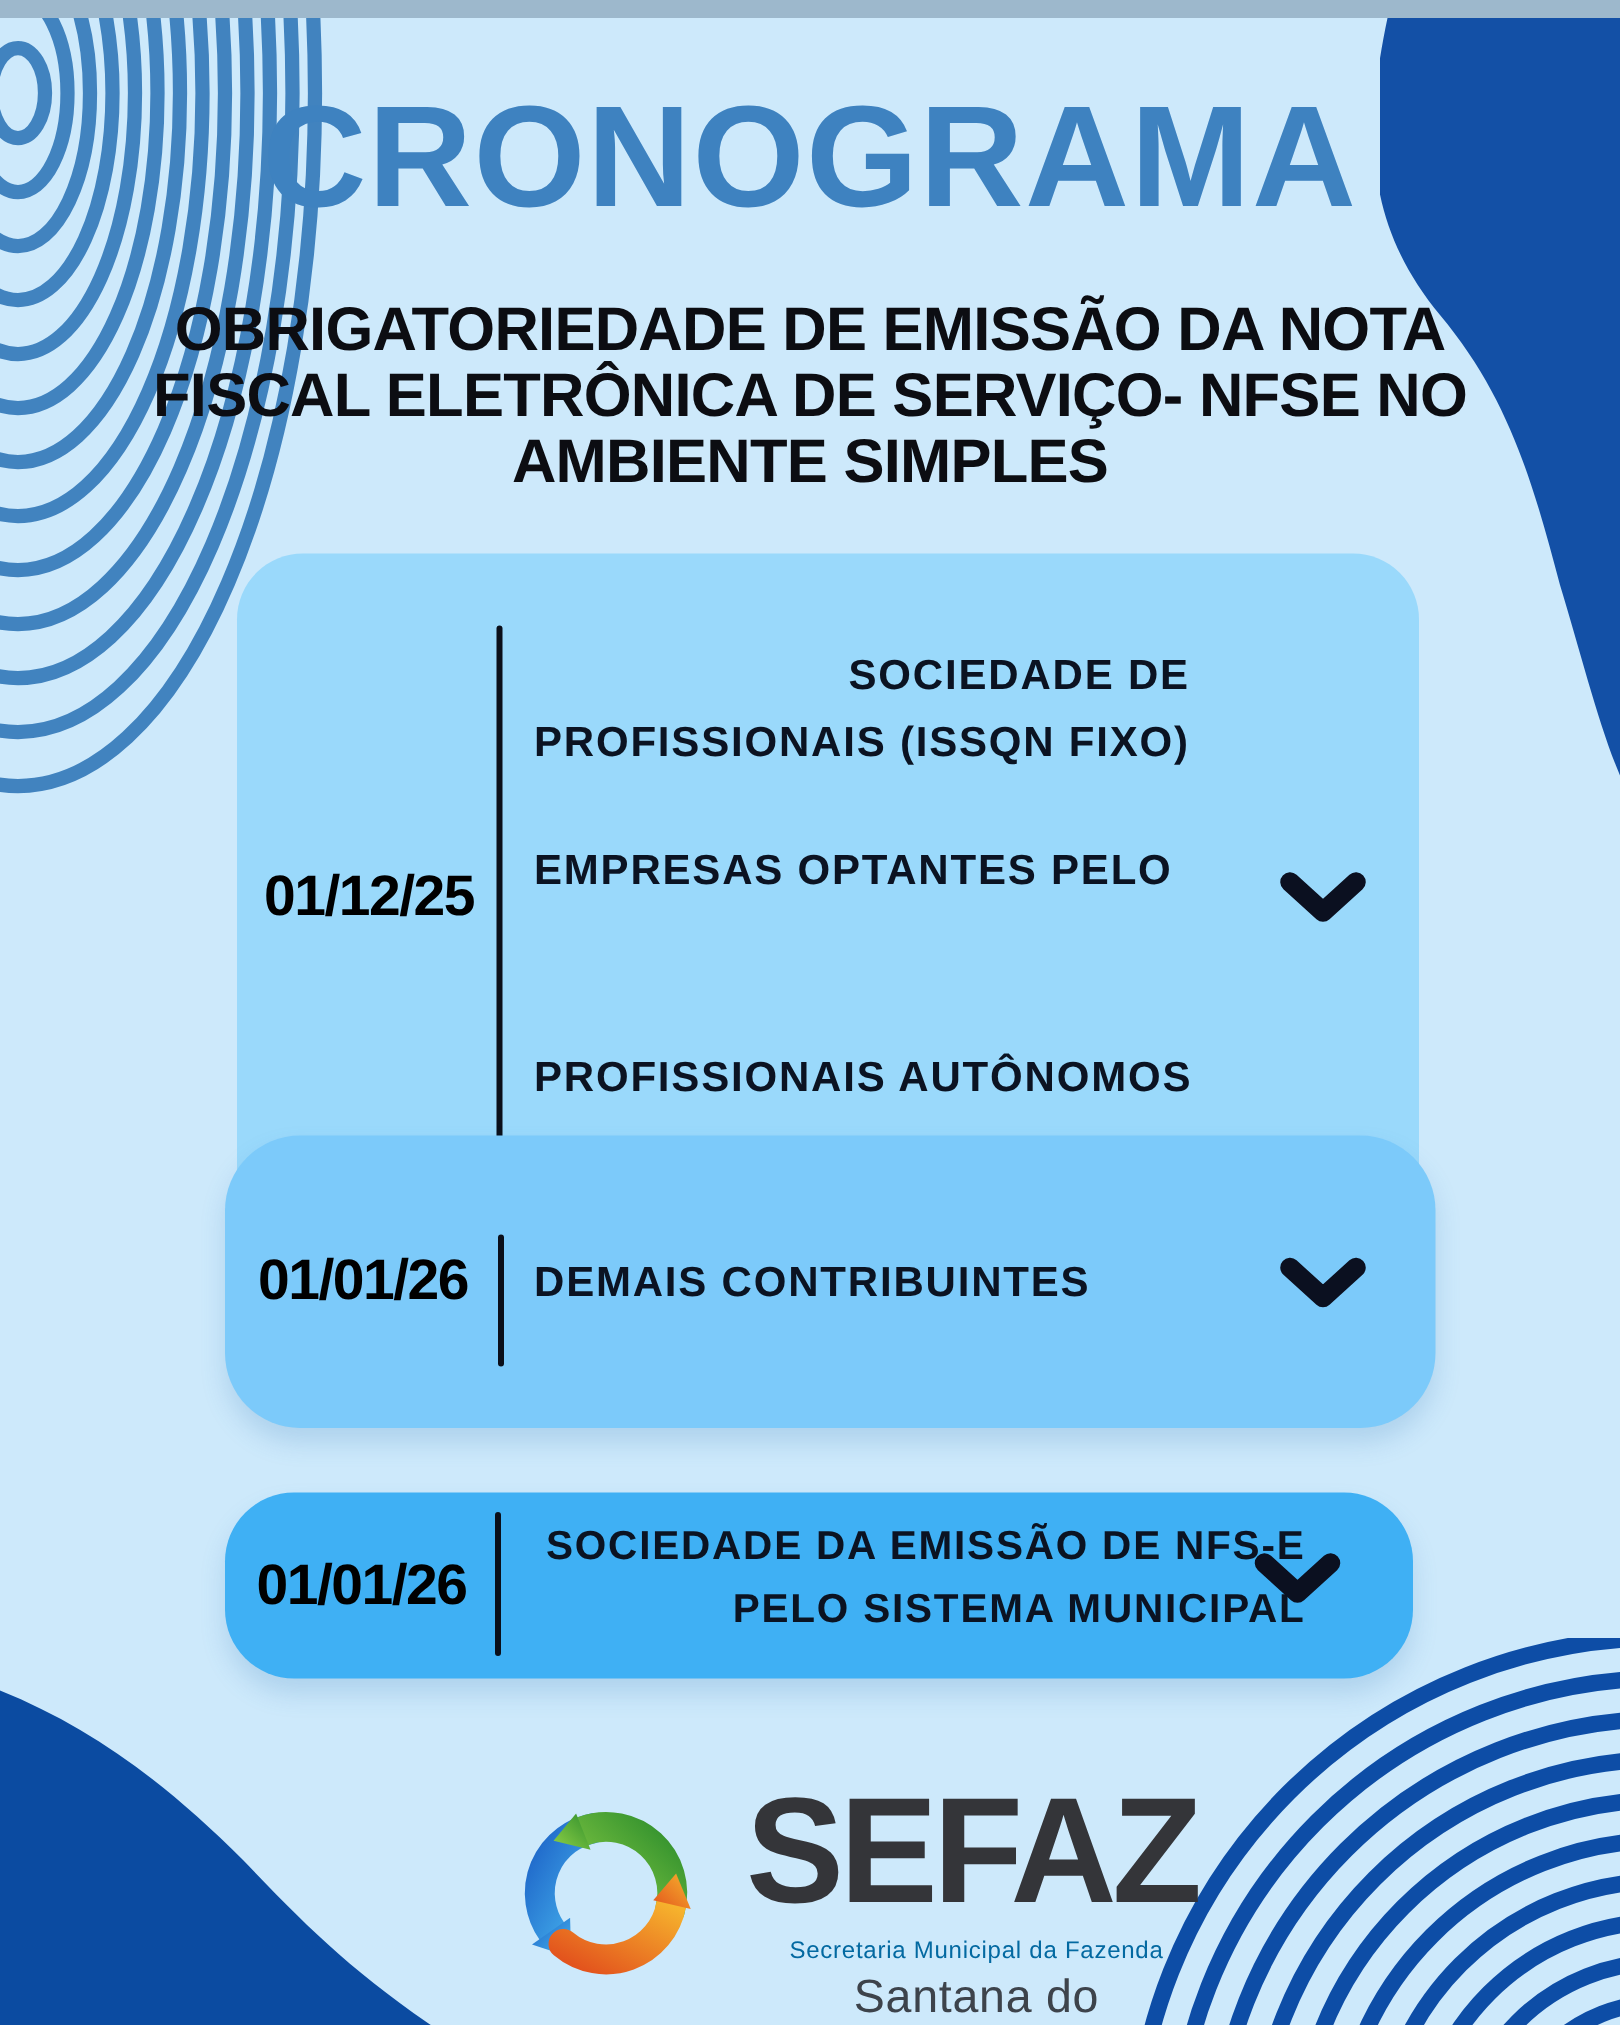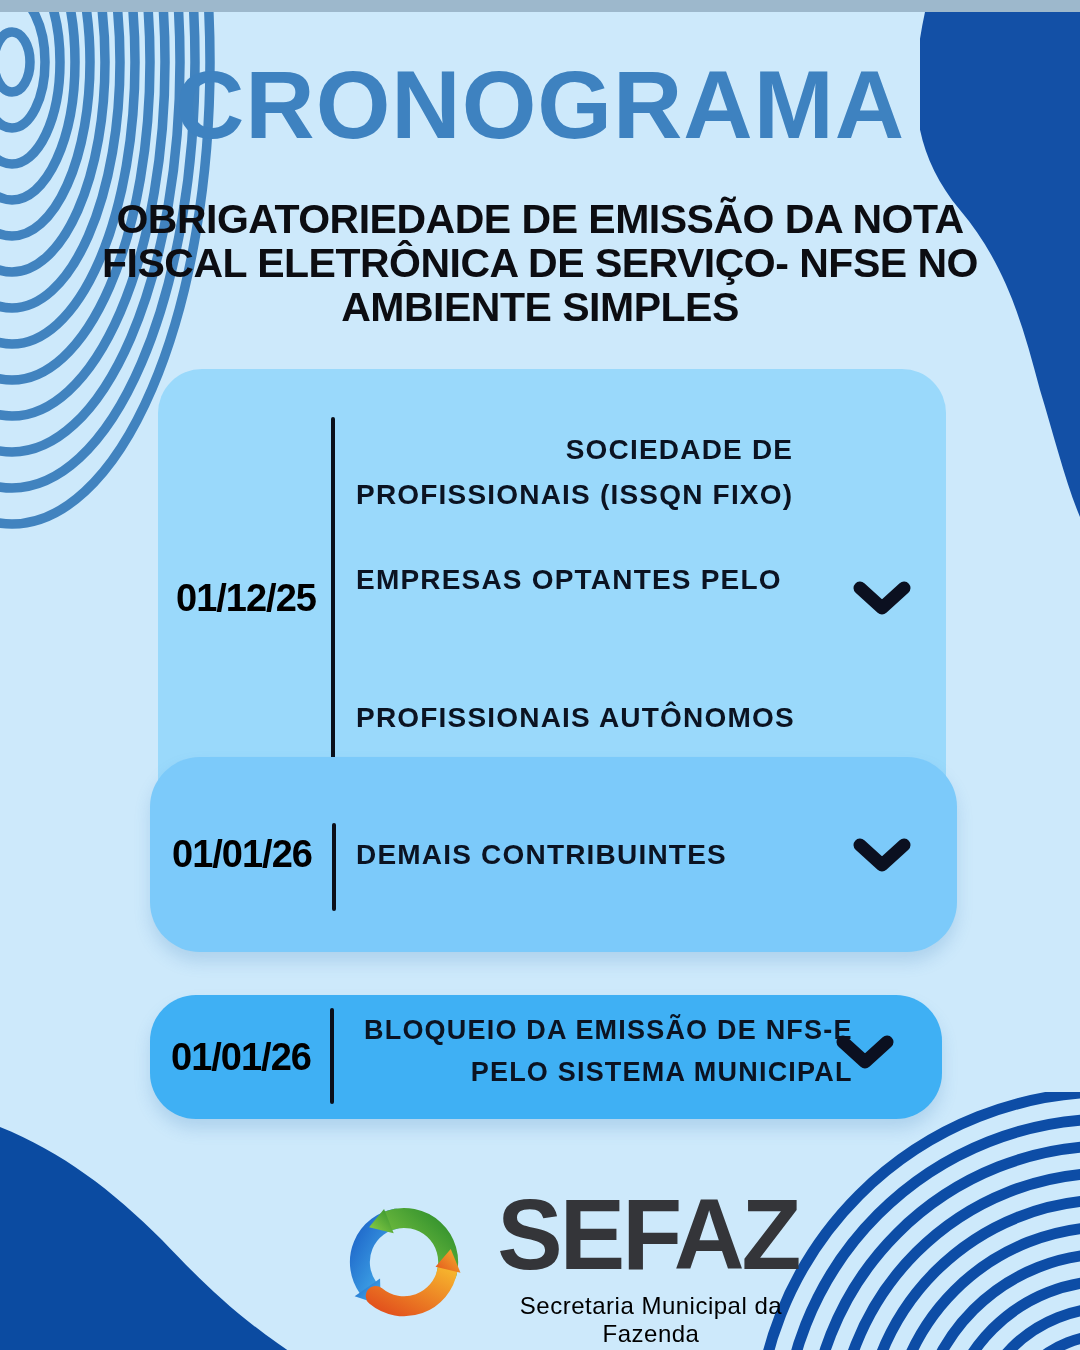--- a/index.html
+++ b/index.html
@@ -61,21 +61,21 @@
   .card2 .chev{right:46px;top:81px;}
   .card3 .chev{right:48px;top:40px;}
 
   .logo{position:absolute;left:320px;top:1164px;}
 
   .brand{position:absolute;left:497px;top:1172px;width:308px;text-align:center;}
   .brand-name{
     font-size:100px;font-weight:800;line-height:1;color:#343539;
     letter-spacing:-3px;transform:scaleX(.98);transform-origin:left;
   }
-  .brand-sub1{margin-top:8px;font-size:24px;color:#000000;letter-spacing:.5px;}
+  .brand-sub1{margin-top:8px;font-size:16px;color:#0369a1;letter-spacing:.5px;}
   .brand-sub2{margin-top:3px;font-size:31px;color:#3d434b;letter-spacing:.5px;}
 </style>
 </head>
 <body>
 
 <div class="canvas">
 
   <svg class="deco" style="left:0;top:0;" width="260" height="560" viewBox="0 0 260 560" aria-hidden="true">
     <g fill="none" stroke="#4183bf" stroke-width="9.5">
       <ellipse cx="12" cy="50" rx="18" ry="30"></ellipse>
@@ -158,21 +158,21 @@
     <svg class="chev" width="58" height="36" viewBox="0 0 58 36" aria-hidden="true">
       <polyline points="7,7 29,27 51,7" fill="none" stroke="#0b1020" stroke-width="13" stroke-linecap="round" stroke-linejoin="round"></polyline>
     </svg>
   </div>
 
   <div class="card card3">
     <div class="date">01/01/26</div>
     <div class="vline"></div>
     <div class="rows">
       <div class="row">
-        <span>BLOQUEIO DA EMISSÃO DE NFS-E</span>
+        <span>SOCIEDADE DA EMISSÃO DE NFS-E</span>
         <span>PELO SISTEMA MUNICIPAL</span>
       </div>
     </div>
     <svg class="chev" width="58" height="36" viewBox="0 0 58 36" aria-hidden="true">
       <polyline points="7,7 29,27 51,7" fill="none" stroke="#0b1020" stroke-width="13" stroke-linecap="round" stroke-linejoin="round"></polyline>
     </svg>
   </div>
 
   <svg class="logo" width="168" height="168" viewBox="0 0 160 160" aria-hidden="true">
     <defs>

